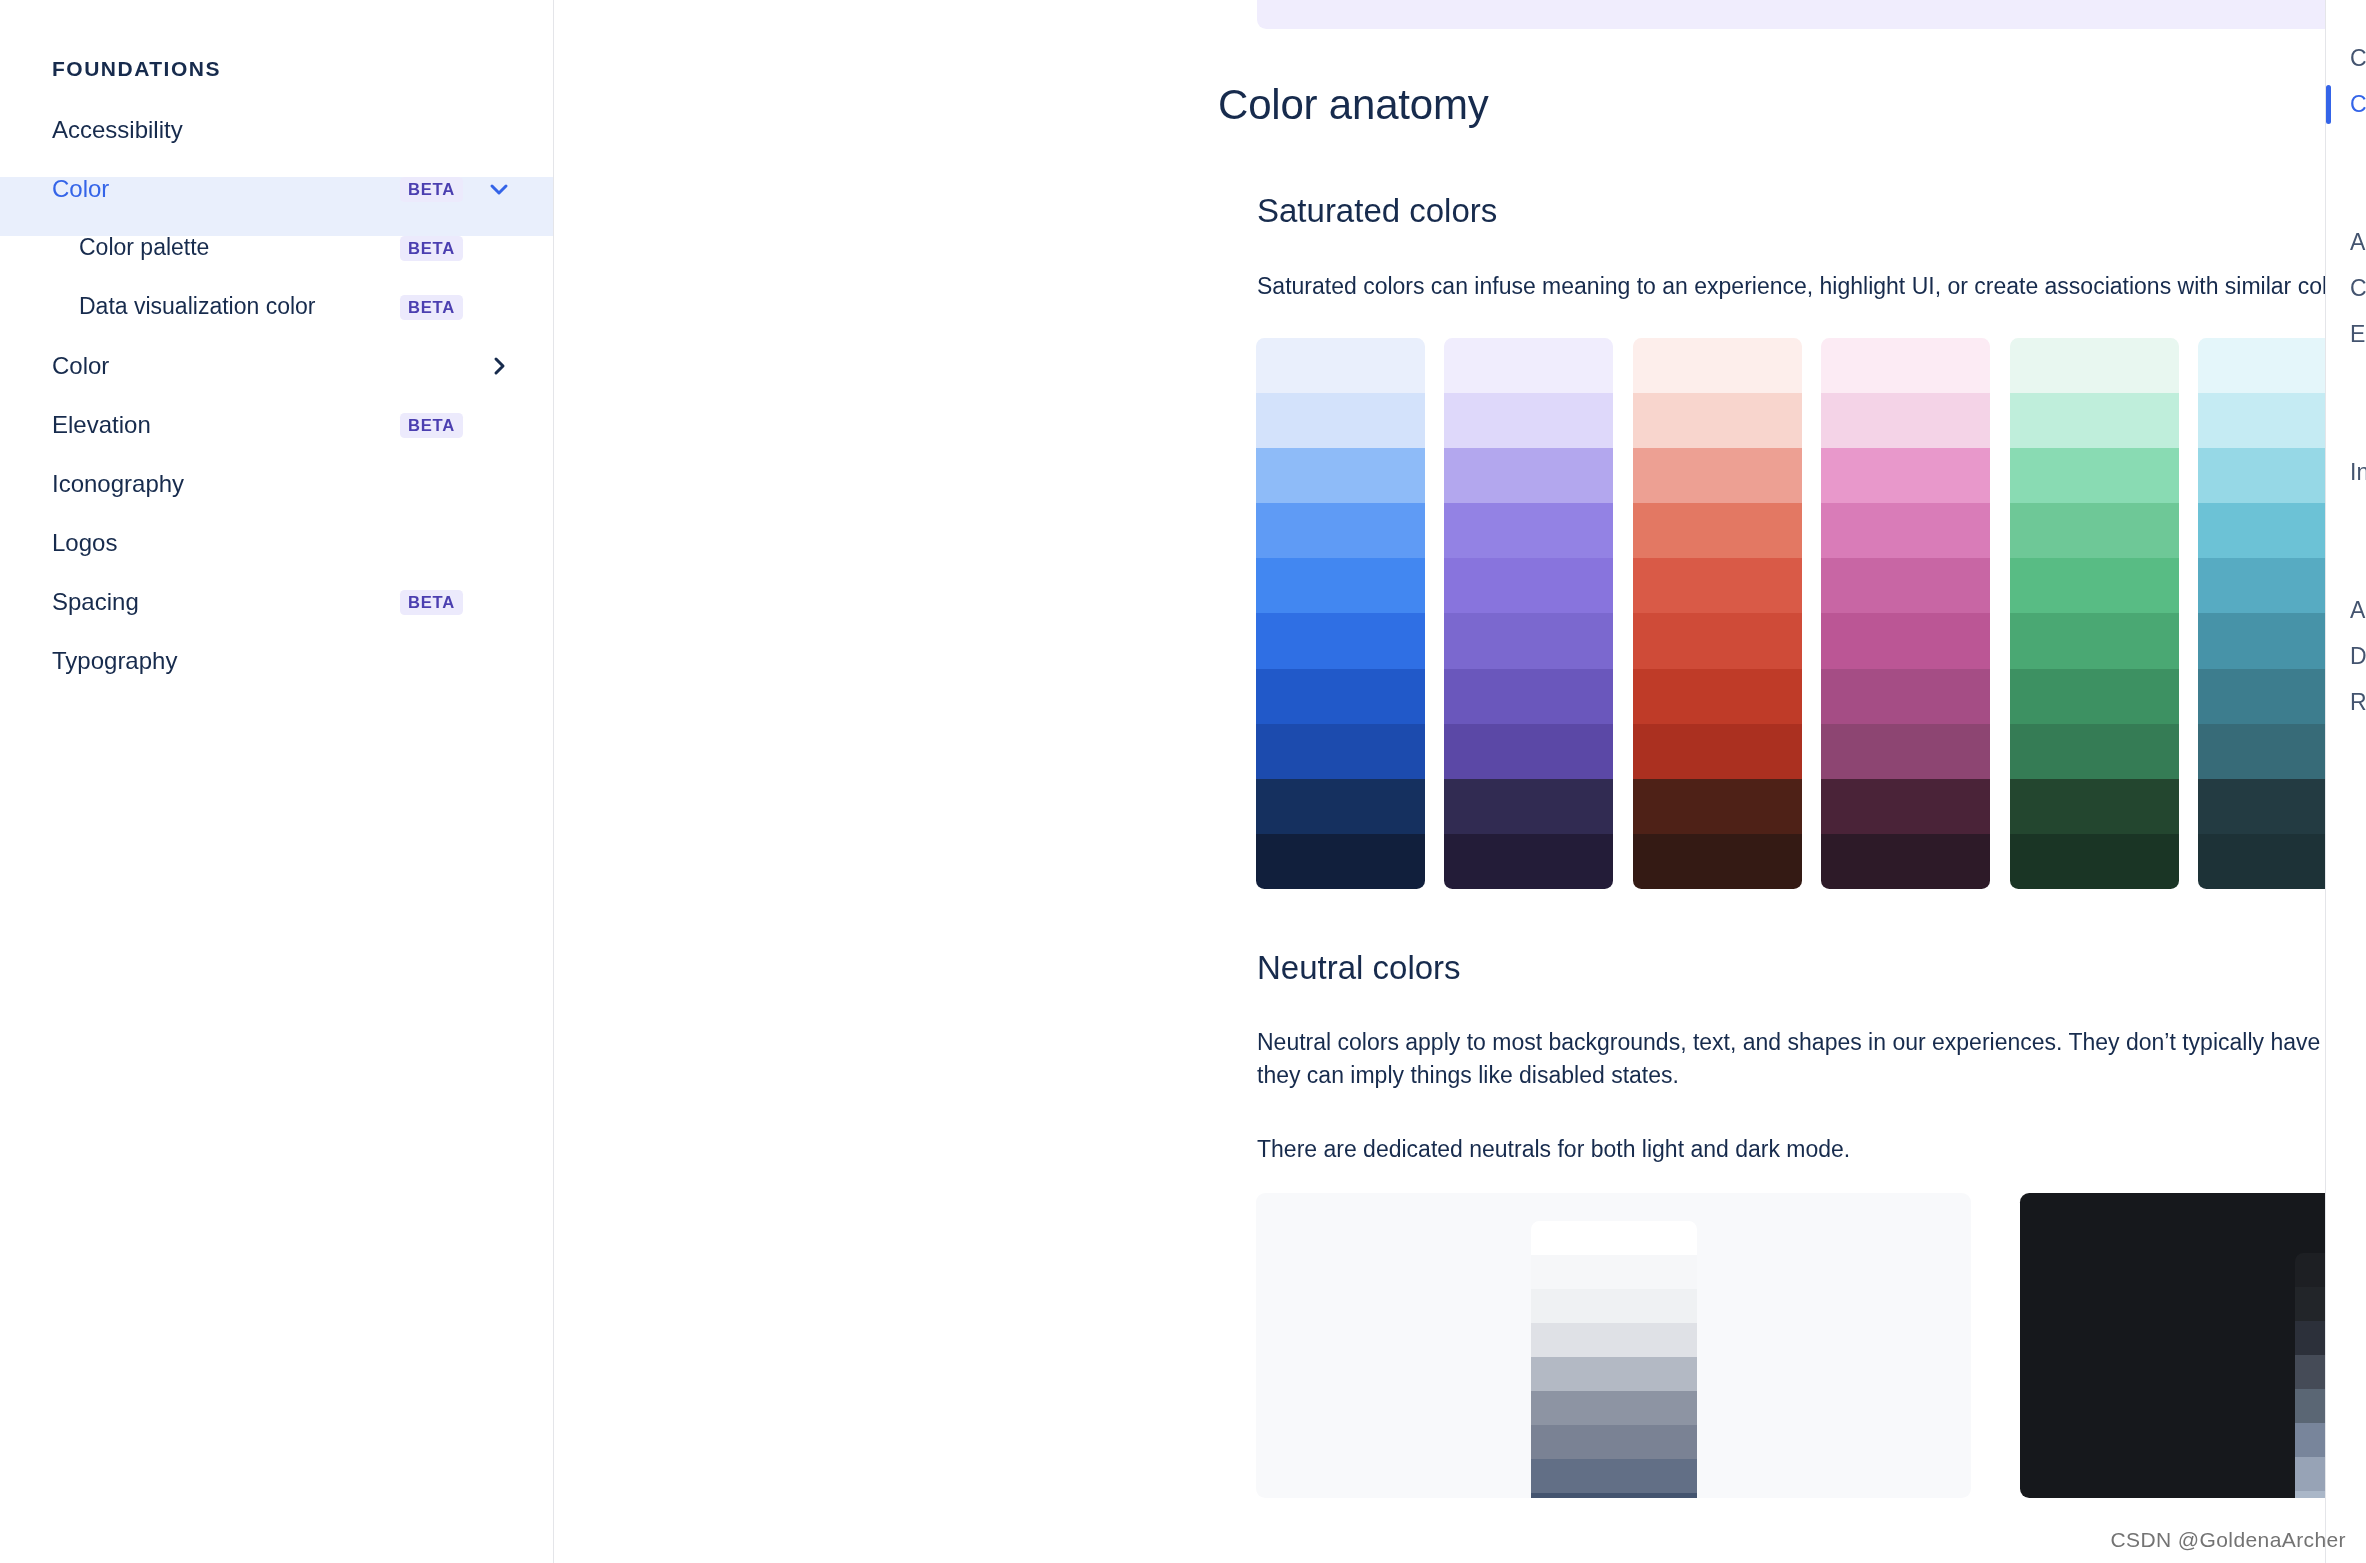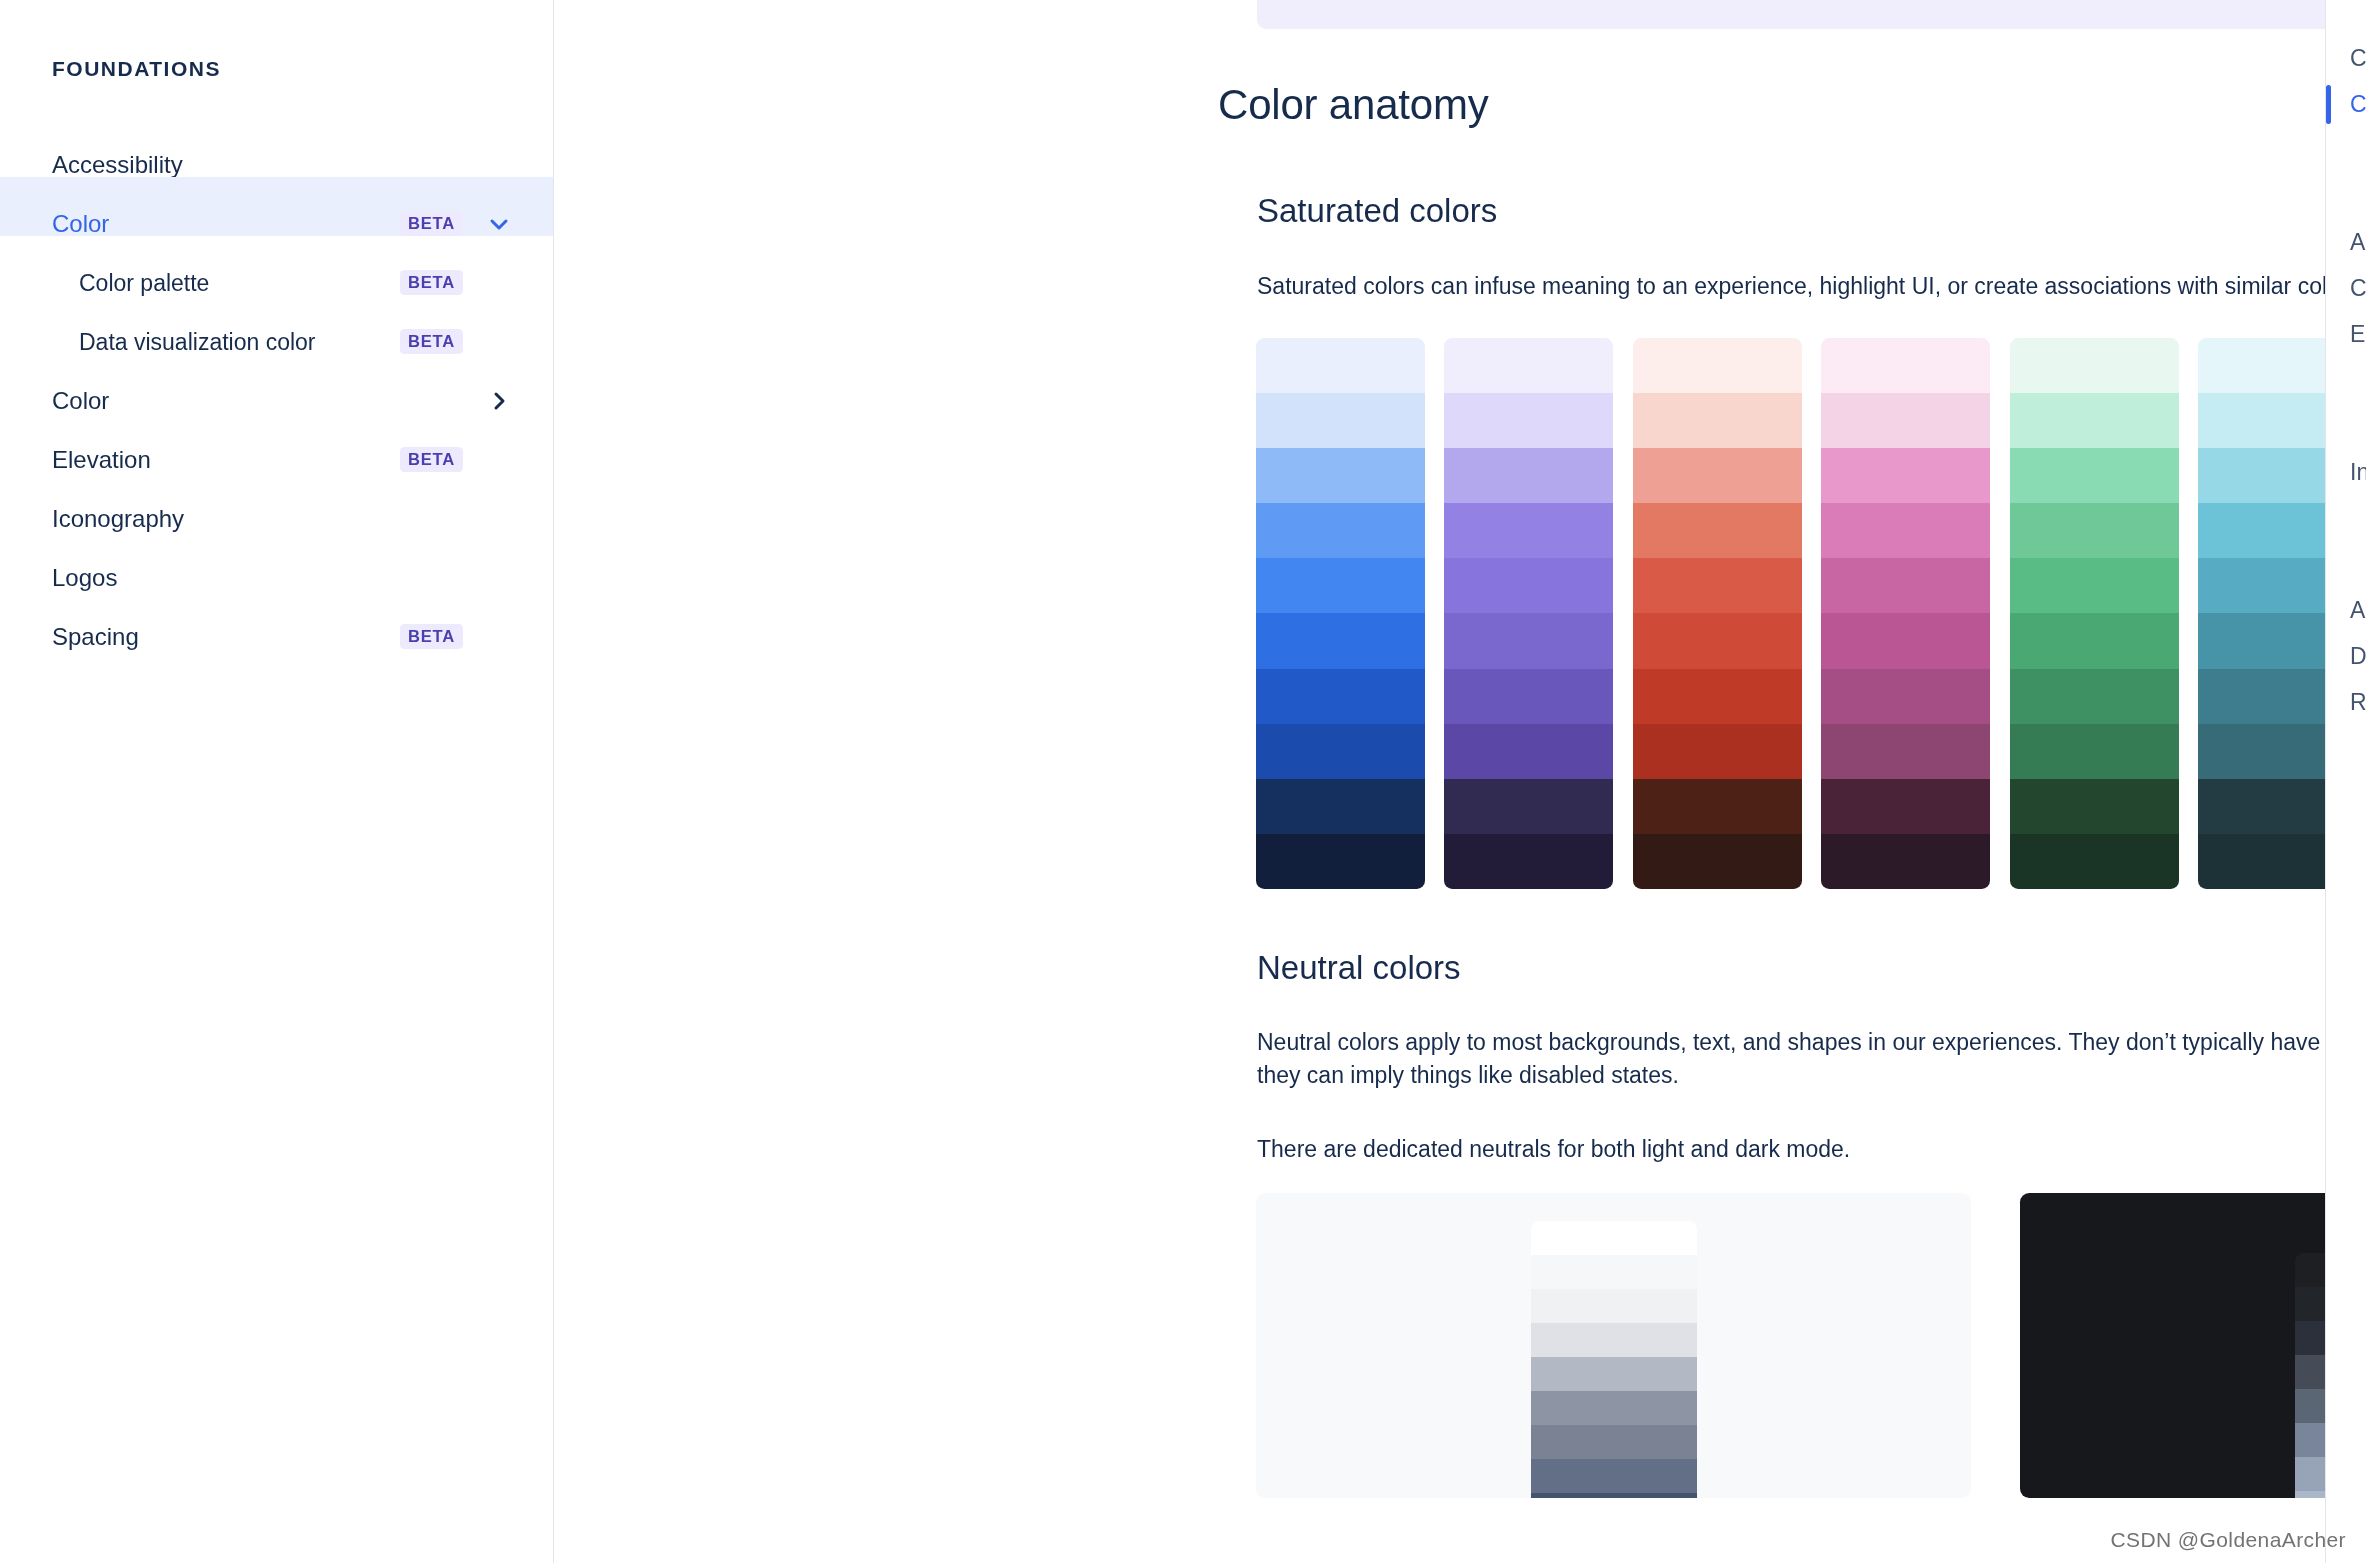--- a/index.html
+++ b/index.html
@@ -24,21 +24,21 @@
   .section-label {
     font-size: 21px;
     font-weight: 700;
     letter-spacing: 1.5px;
     color: #172b4d;
     padding: 0 52px;
     margin-bottom: 37px;
   }
   .nav-item {
     display: flex;
-    align-items: flex-end;
+    align-items: flex-start;
     height: 59px;
     padding: 0 42px 0 52px;
     cursor: pointer;
     position: relative;
   }
   .nav-item .nav-label {
     font-size: 24px;
     color: #172b4d;
     line-height: 1;
     white-space: nowrap;
@@ -262,20 +262,24 @@
     <span class="nav-spacer"></span>
   </div>
 
   <div class="nav-item">
     <span class="nav-label">Spacing</span>
     <span class="nav-spacer"></span>
     <span class="beta-badge">BETA</span>
     <span class="chev"></span>
   </div>
 
+  <div class="nav-item">
+    <span class="nav-label">Typography</span>
+    <span class="nav-spacer"></span>
+  </div>
 </nav>
 
 <main id="main">
 
   <div id="top-banner"></div>
 
   <h1 id="page-title">Color anatomy</h1>
 
   <h2 id="sat-heading" class="h2">Saturated colors</h2>
   <p id="sat-desc" class="body-text">Saturated colors can infuse meaning to an experience, highlight UI, or create associations with similar colored UI.</p>

